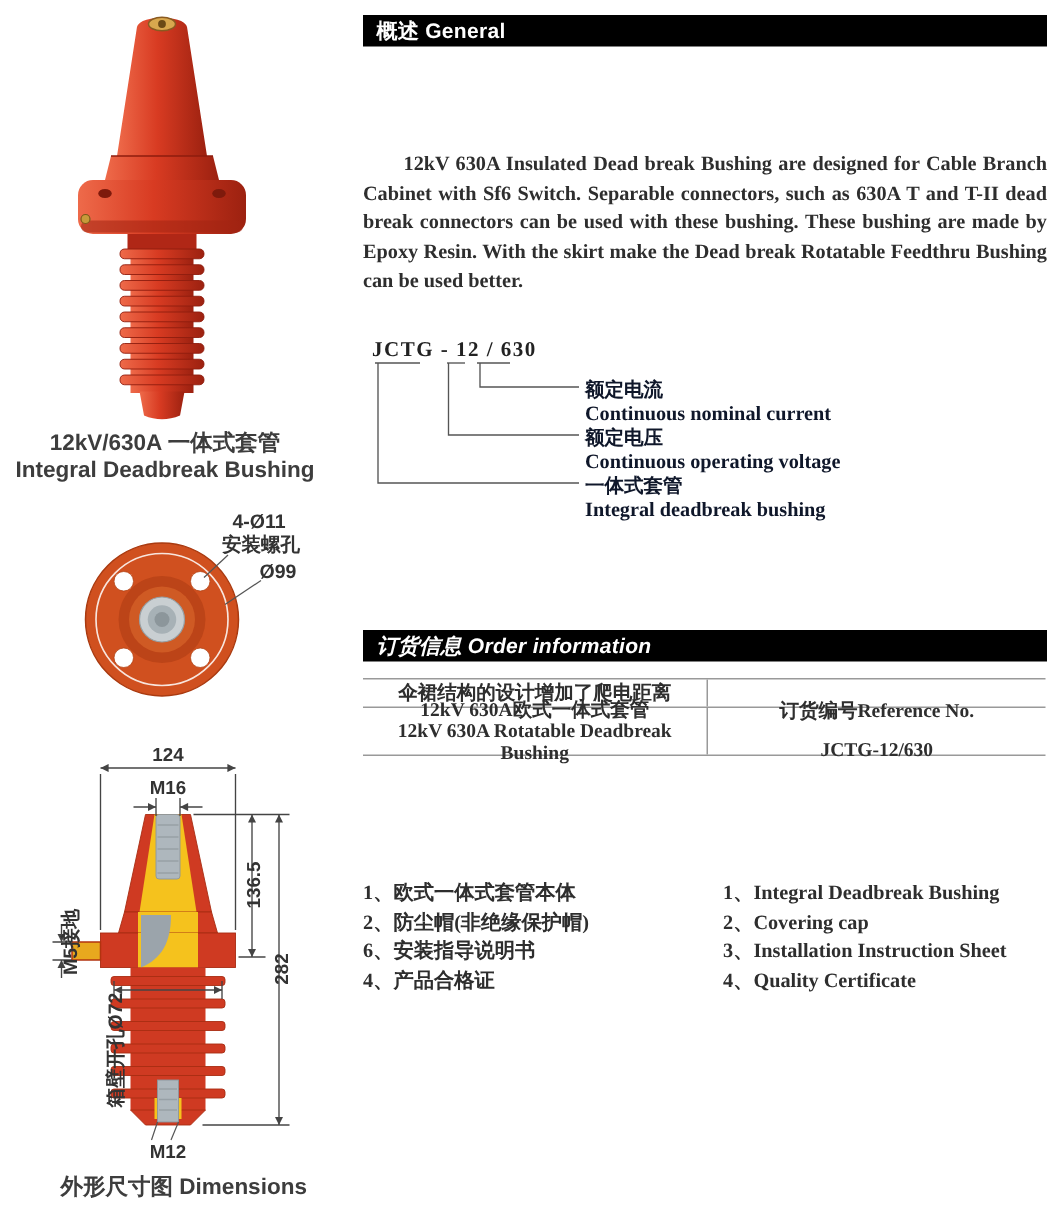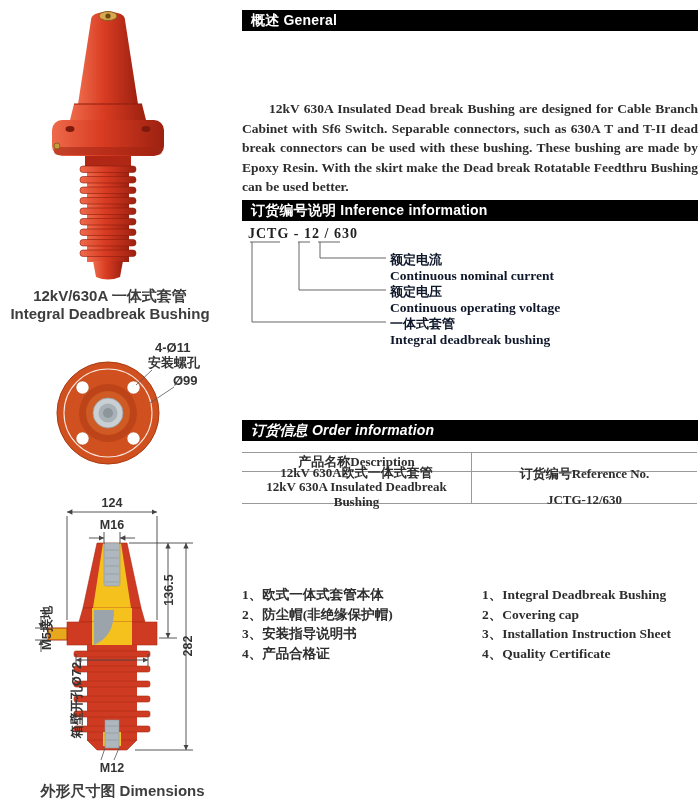--- a/index.html
+++ b/index.html
@@ -208,21 +208,20 @@
     <line class="thin" x1="90" y1="260" x2="86" y2="272"></line>
     <line class="thin" x1="104" y1="260" x2="99" y2="272"></line>
     <text class="dimtxt" x="97" y="284" text-anchor="middle">M12</text>
   </svg>
 
   <div class="caption">外形尺寸图  Dimensions</div>
 
   <div class="bar" style="top:10px;">概述 General</div>
   <div class="enpara">12kV 630A Insulated Dead break Bushing are designed for Cable Branch Cabinet with Sf6 Switch. Separable connectors, such as 630A T and T-II dead break connectors can be used with these bushing. These bushing are made by Epoxy Resin. With the skirt make the Dead break Rotatable Feedthru Bushing can be used better.</div>
 
-  <div class="bar" style="top:200px;">订货编号说明 Inference information</div>
   <div class="inf">
     <svg width="456" height="128" viewBox="0 0 456 128">
       <g stroke="#555" stroke-width="0.9" fill="none">
         <line x1="8" y1="16" x2="38" y2="16"></line>
         <line x1="56" y1="16" x2="68" y2="16"></line>
         <line x1="76" y1="16" x2="98" y2="16"></line>
         <polyline points="78,16 78,32 144,32"></polyline>
         <polyline points="57,16 57,64 144,64"></polyline>
         <polyline points="10,16 10,96 144,96"></polyline>
       </g>
@@ -232,37 +231,37 @@
     <div class="lb en" style="top:42px;">Continuous nominal current</div>
     <div class="lb" style="top:57px;">额定电压</div>
     <div class="lb en" style="top:74px;">Continuous operating voltage</div>
     <div class="lb" style="top:89px;">一体式套管</div>
     <div class="lb en" style="top:106px;">Integral deadbreak bushing</div>
   </div>
 
   <div class="bar" style="top:420px;font-style:italic;">订货信息 Order information</div>
   <div class="ord">
     <div class="r hd">
-      <div class="c1">产品名称Description</div>
+      <div class="c1">伞裙结构的设计增加了爬电距离</div>
       <div class="c2">订货编号Reference No.</div>
     </div>
     <div class="r bd">
       <div class="c1">
         <div>12kV 630A欧式一体式套管</div>
-        <div>12kV 630A Insulated Deadbreak Bushing</div>
+        <div>12kV 630A Rotatable Deadbreak Bushing</div>
       </div>
       <div class="c2">JCTG-12/630</div>
     </div>
   </div>
 
   <div class="del">
     <div class="col cn">
       <div class="it">1、欧式一体式套管本体</div>
       <div class="it">2、防尘帽(非绝缘保护帽)</div>
-      <div class="it">3、安装指导说明书</div>
+      <div class="it">6、安装指导说明书</div>
       <div class="it">4、产品合格证</div>
     </div>
     <div class="col en">
       <div class="it">1、Integral Deadbreak Bushing</div>
       <div class="it">2、Covering cap</div>
       <div class="it">3、Installation Instruction Sheet</div>
       <div class="it">4、Quality Certificate</div>
     </div>
   </div>
 

